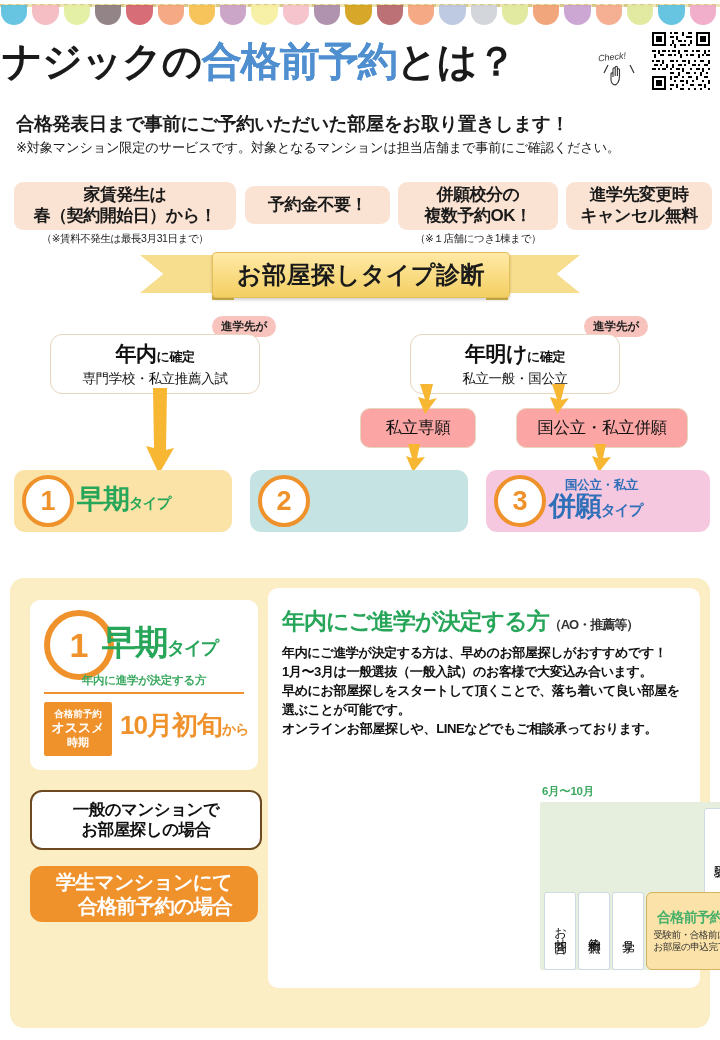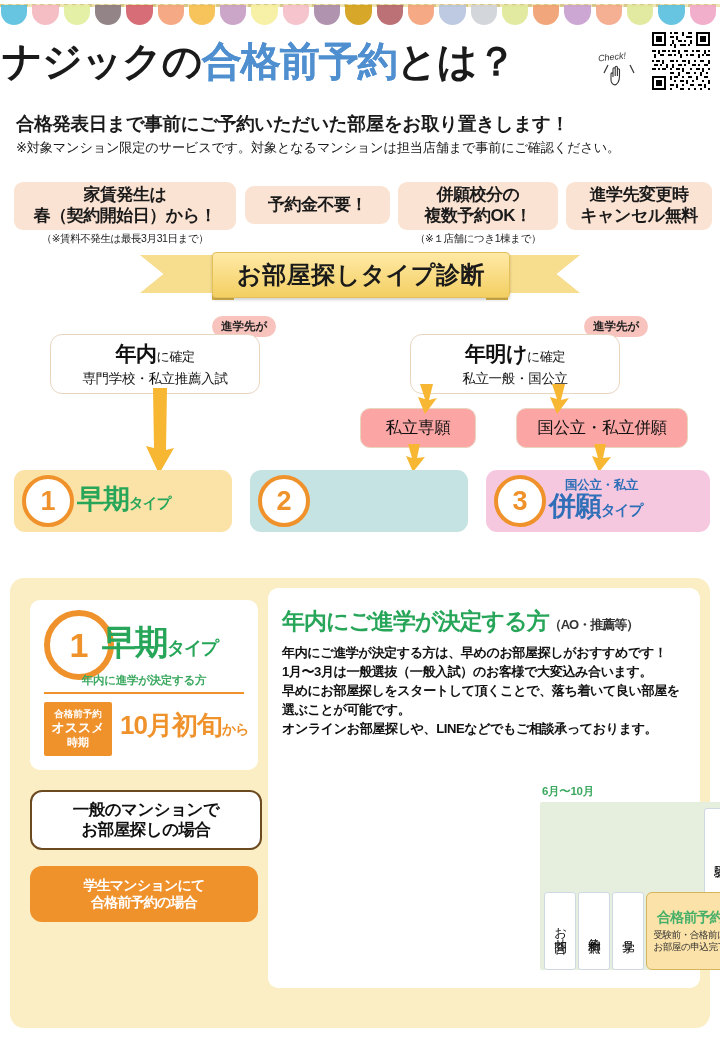--- a/index.html
+++ b/index.html
@@ -52,21 +52,21 @@
     background:linear-gradient(#ffe9a6,#f3cf62);border:1px solid #e3c05a;border-radius:4px;
     box-shadow:0 2px 3px rgba(0,0,0,.18);
     display:flex;align-items:center;justify-content:center;}
   .rb-main span{font-size:24px;font-weight:bold;color:#1a1a1a;letter-spacing:.5px;}
   .rb-shadow{position:absolute;width:22px;height:8px;background:#dcb94e;top:40px;}
 
   
   .fbox{position:absolute;background:#fff;border:1.6px solid #e8d5c0;border-radius:12px;
     display:flex;flex-direction:column;align-items:center;justify-content:center;text-align:center;}
   .fbox .t1{font-size:21px;font-weight:bold;color:#111;letter-spacing:-.5px;}
-  .fbox .t1 small{font-size:13px;font-weight:normal;}
+  .fbox .t1 small{font-size:13px;font-weight:bold;}
   .fbox .t2{font-size:13.5px;color:#111;margin-top:2px;letter-spacing:-.3px;}
   .bubble{position:absolute;background:#f9c3bd;border-radius:12px;padding:3px 9px;
     font-size:11.5px;color:#222;font-weight:bold;white-space:nowrap;}
   .bubble:after{content:"";position:absolute;left:14px;bottom:-7px;width:0;height:0;
     border-left:7px solid transparent;border-right:4px solid transparent;border-top:9px solid #f9c3bd;}
   .sbox{position:absolute;background:#fca5a5;border:1.4px solid #e8d5c0;border-radius:10px;
     display:flex;align-items:center;justify-content:center;
     font-size:16.5px;color:#111;letter-spacing:-.3px;}
 
   .arrow{position:absolute;}
@@ -107,21 +107,21 @@
   .rcard{position:absolute;left:258px;top:10px;width:432px;height:400px;background:#fff;border-radius:10px;}
   .rtitle{position:absolute;left:14px;top:18px;font-size:23px;font-weight:bold;color:#27a65a;
     letter-spacing:-1px;white-space:nowrap;}
   .rtitle .sup{font-size:13px;color:#333;font-weight:bold;}
   .rbody{position:absolute;left:14px;top:55px;width:406px;font-size:13.1px;font-weight:bold;
     color:#111;line-height:19px;letter-spacing:-.45px;}
 
   .lbl{position:absolute;border-radius:12px;display:flex;align-items:center;justify-content:center;
     text-align:center;font-weight:bold;line-height:1.2;}
   .lbl.plain{background:#fff;border:2px solid #6b4a22;color:#111;font-size:16.5px;letter-spacing:-.5px;}
-  .lbl.org{background:#f0922c;color:#fff;font-size:14px;letter-spacing:-.8px;}
+  .lbl.org{background:#f0922c;color:#fff;font-size:20px;letter-spacing:-.8px;text-align:right;}
 
   
   .tl{position:absolute;left:272px;top:196px;width:410px;height:200px;}
   .tlhead{position:absolute;font-size:11.5px;font-weight:bold;letter-spacing:-.3px;}
   .band{position:absolute;border-radius:2px;}
   .cell{position:absolute;background:#fff;border:1px solid #cfd9e4;border-radius:3px;
     display:flex;align-items:center;justify-content:center;text-align:center;
     font-size:12.5px;color:#111;letter-spacing:-.5px;line-height:1.05;}
   .vert{writing-mode:vertical-rl;text-orientation:upright;}
   .hl{background:#fbe2a8;border:1.6px solid #d6b45e;border-radius:6px;}

